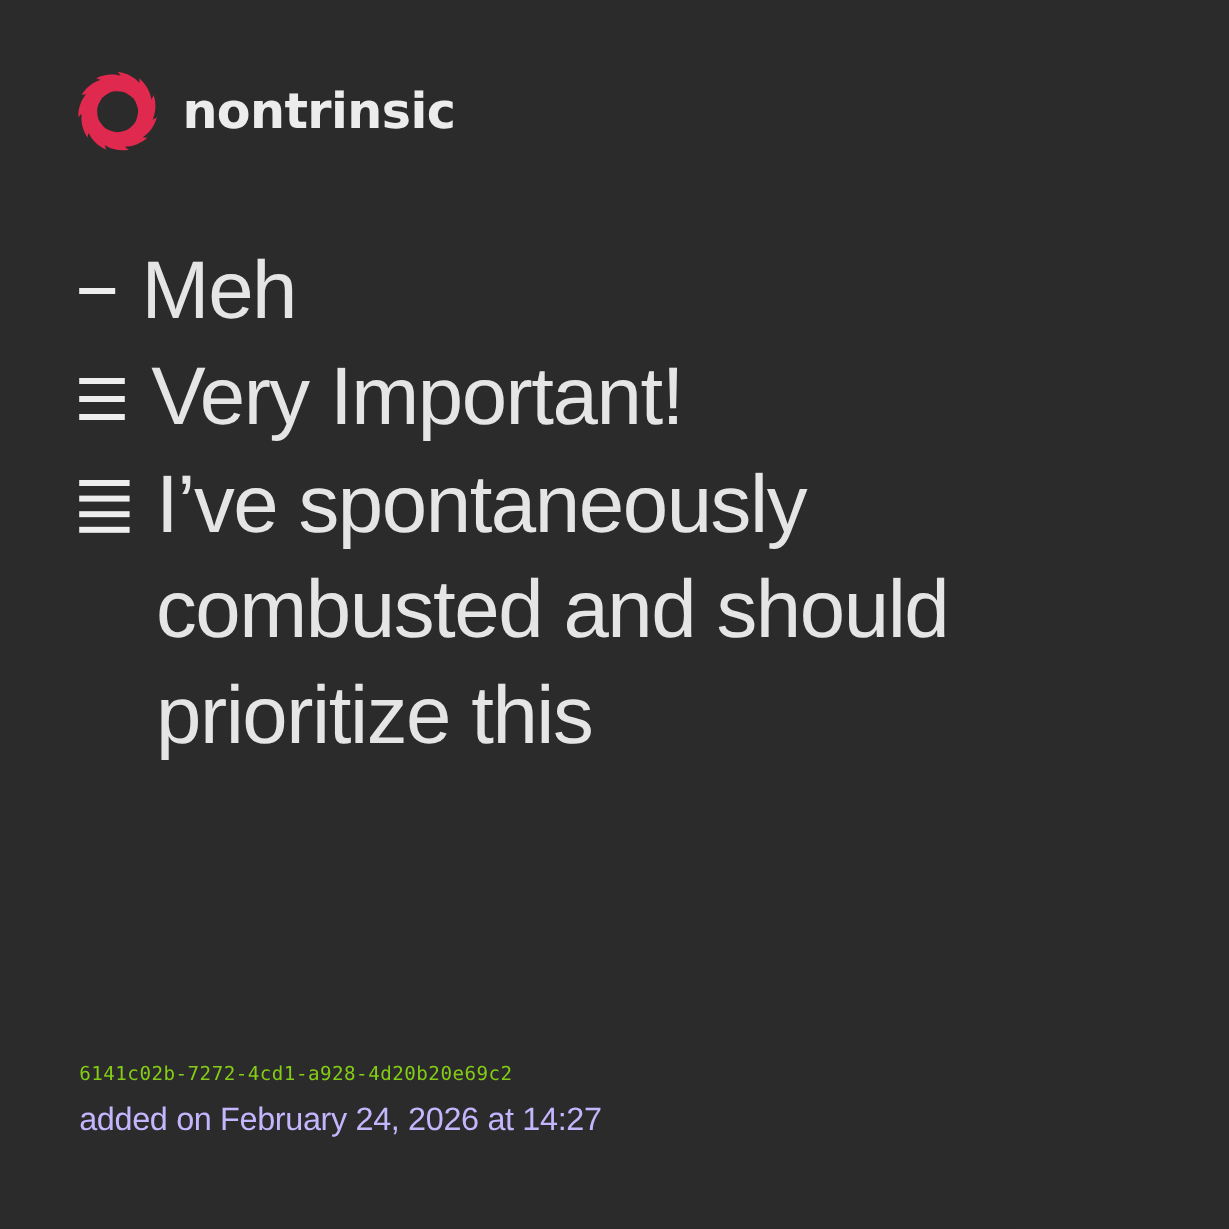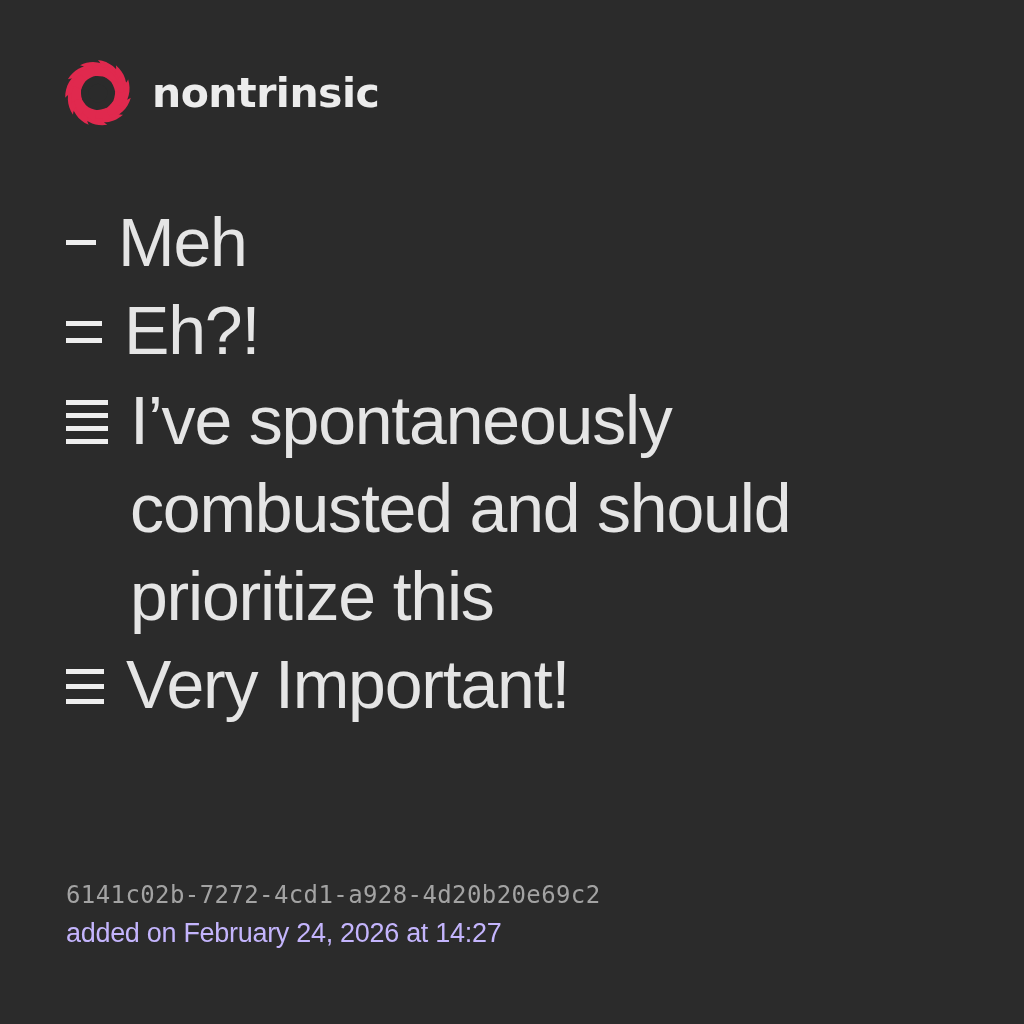--- a/index.html
+++ b/index.html
@@ -96,23 +96,23 @@
   }
 
   
   .meta {
     position: absolute;
     left: 66px;
     top: 878px;
   }
   .meta-id {
     font-family: "DejaVu Sans Mono", "Liberation Mono", monospace;
-    font-size: 24px;
+    font-size: 16px;
     letter-spacing: 0.4px;
-    color: #a3a3a3;
+    color: #84cc16;
     line-height: 34px;
     white-space: nowrap;
   }
   .meta-added {
     font-family: "Liberation Sans", sans-serif;
     font-size: 27px;
     font-weight: 400;
     letter-spacing: -0.3px;
     color: #c4b5fd;
     line-height: 42px;
@@ -205,45 +205,38 @@
 
   <div class="note-body">
 
     <div class="note-line">
       <span class="prio p1">
         <span class="bar"></span>
       </span>
       <span class="note-text">Meh</span>
     </div>
 
+
     <div class="note-line">
-      <span class="prio p2">
+      <span class="prio p3">
+        <span class="bar"></span>
         <span class="bar"></span>
         <span class="bar"></span>
       </span>
-      <span class="note-text">Eh?!</span>
+      <span class="note-text">Very Important!</span>
     </div>
 
     <div class="note-line">
       <span class="prio p4">
         <span class="bar"></span>
         <span class="bar"></span>
         <span class="bar"></span>
         <span class="bar"></span>
       </span>
       <span class="note-text">I’ve spontaneously combusted and should prioritize this</span>
-    </div>
-
-    <div class="note-line">
-      <span class="prio p3">
-        <span class="bar"></span>
-        <span class="bar"></span>
-        <span class="bar"></span>
-      </span>
-      <span class="note-text">Very Important!</span>
     </div>
 
   </div>
 
   <div class="meta">
     <div class="meta-id">6141c02b-7272-4cd1-a928-4d20b20e69c2</div>
     <div class="meta-added">added on February 24, 2026 at 14:27</div>
   </div>
 
 </div>

